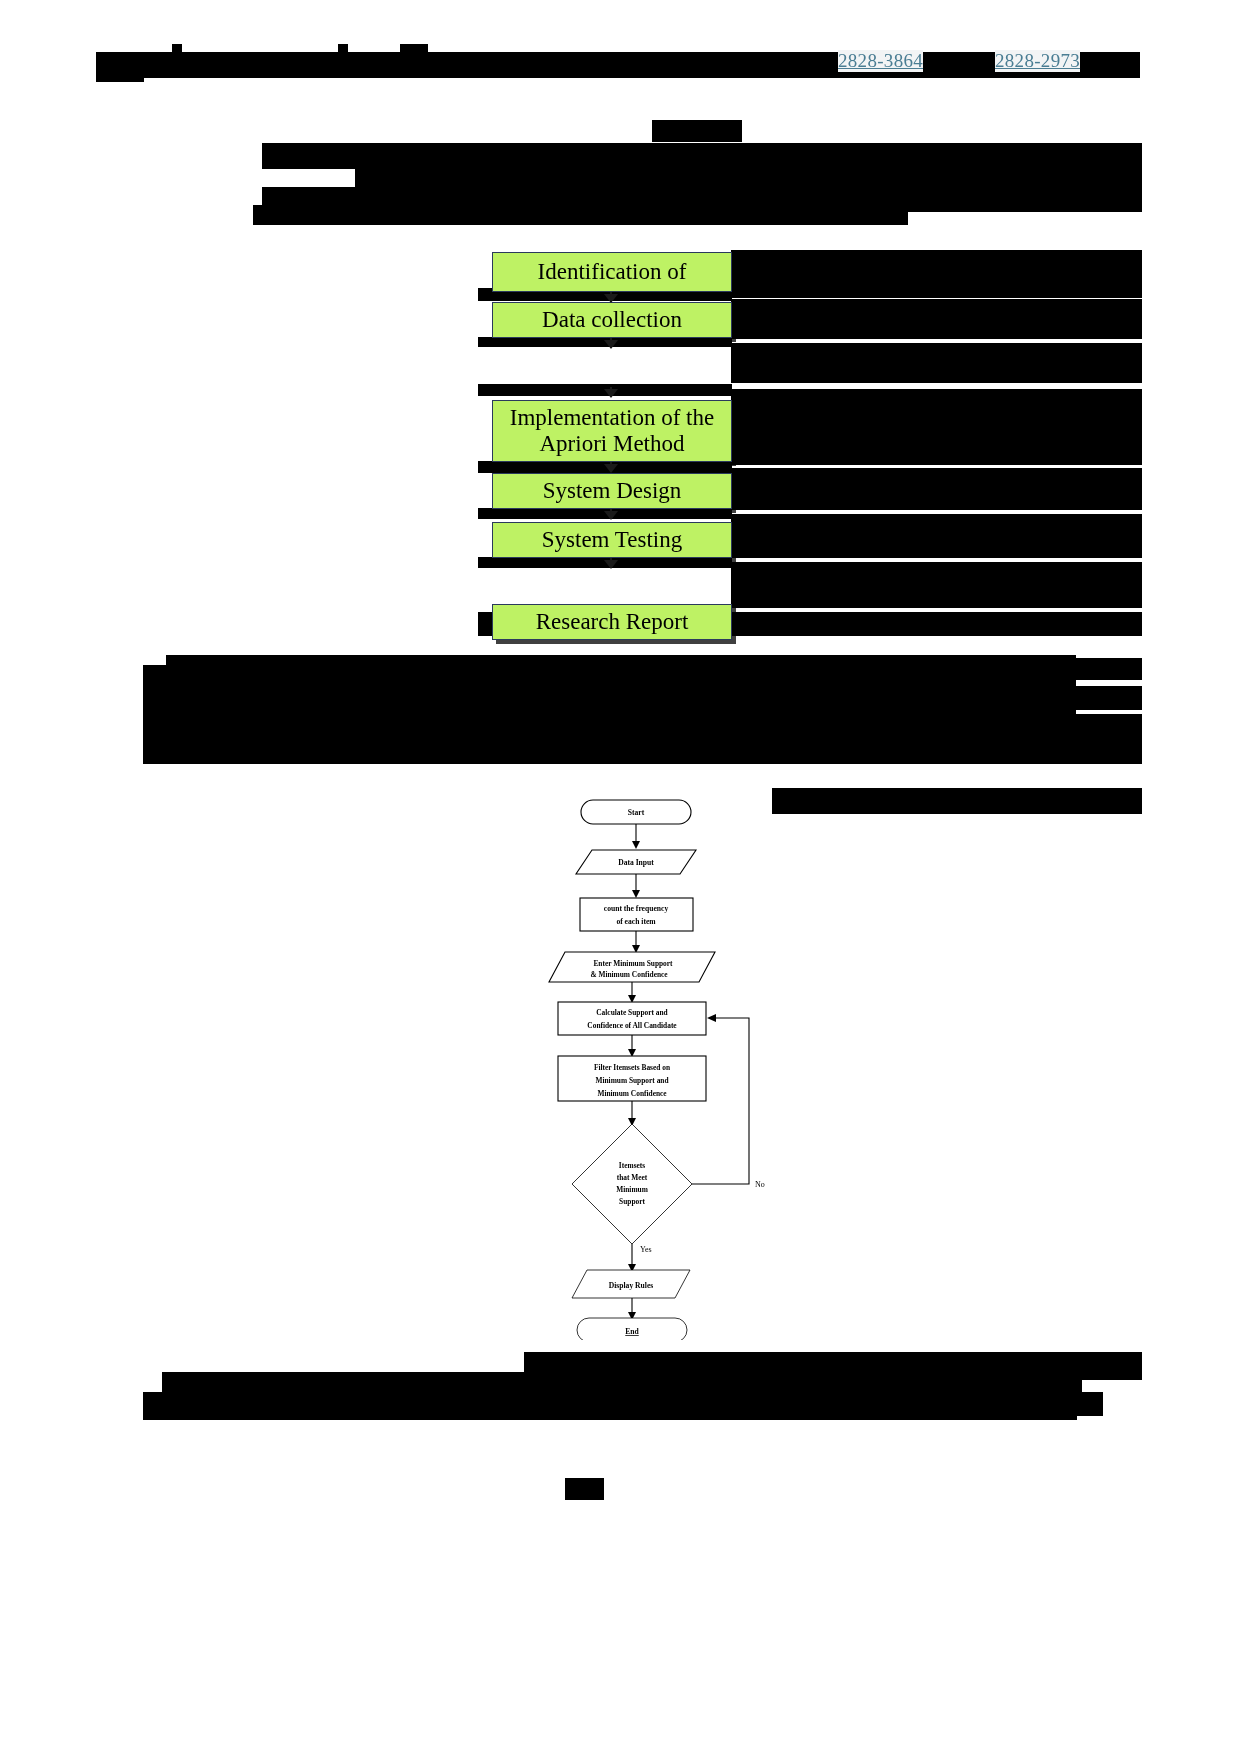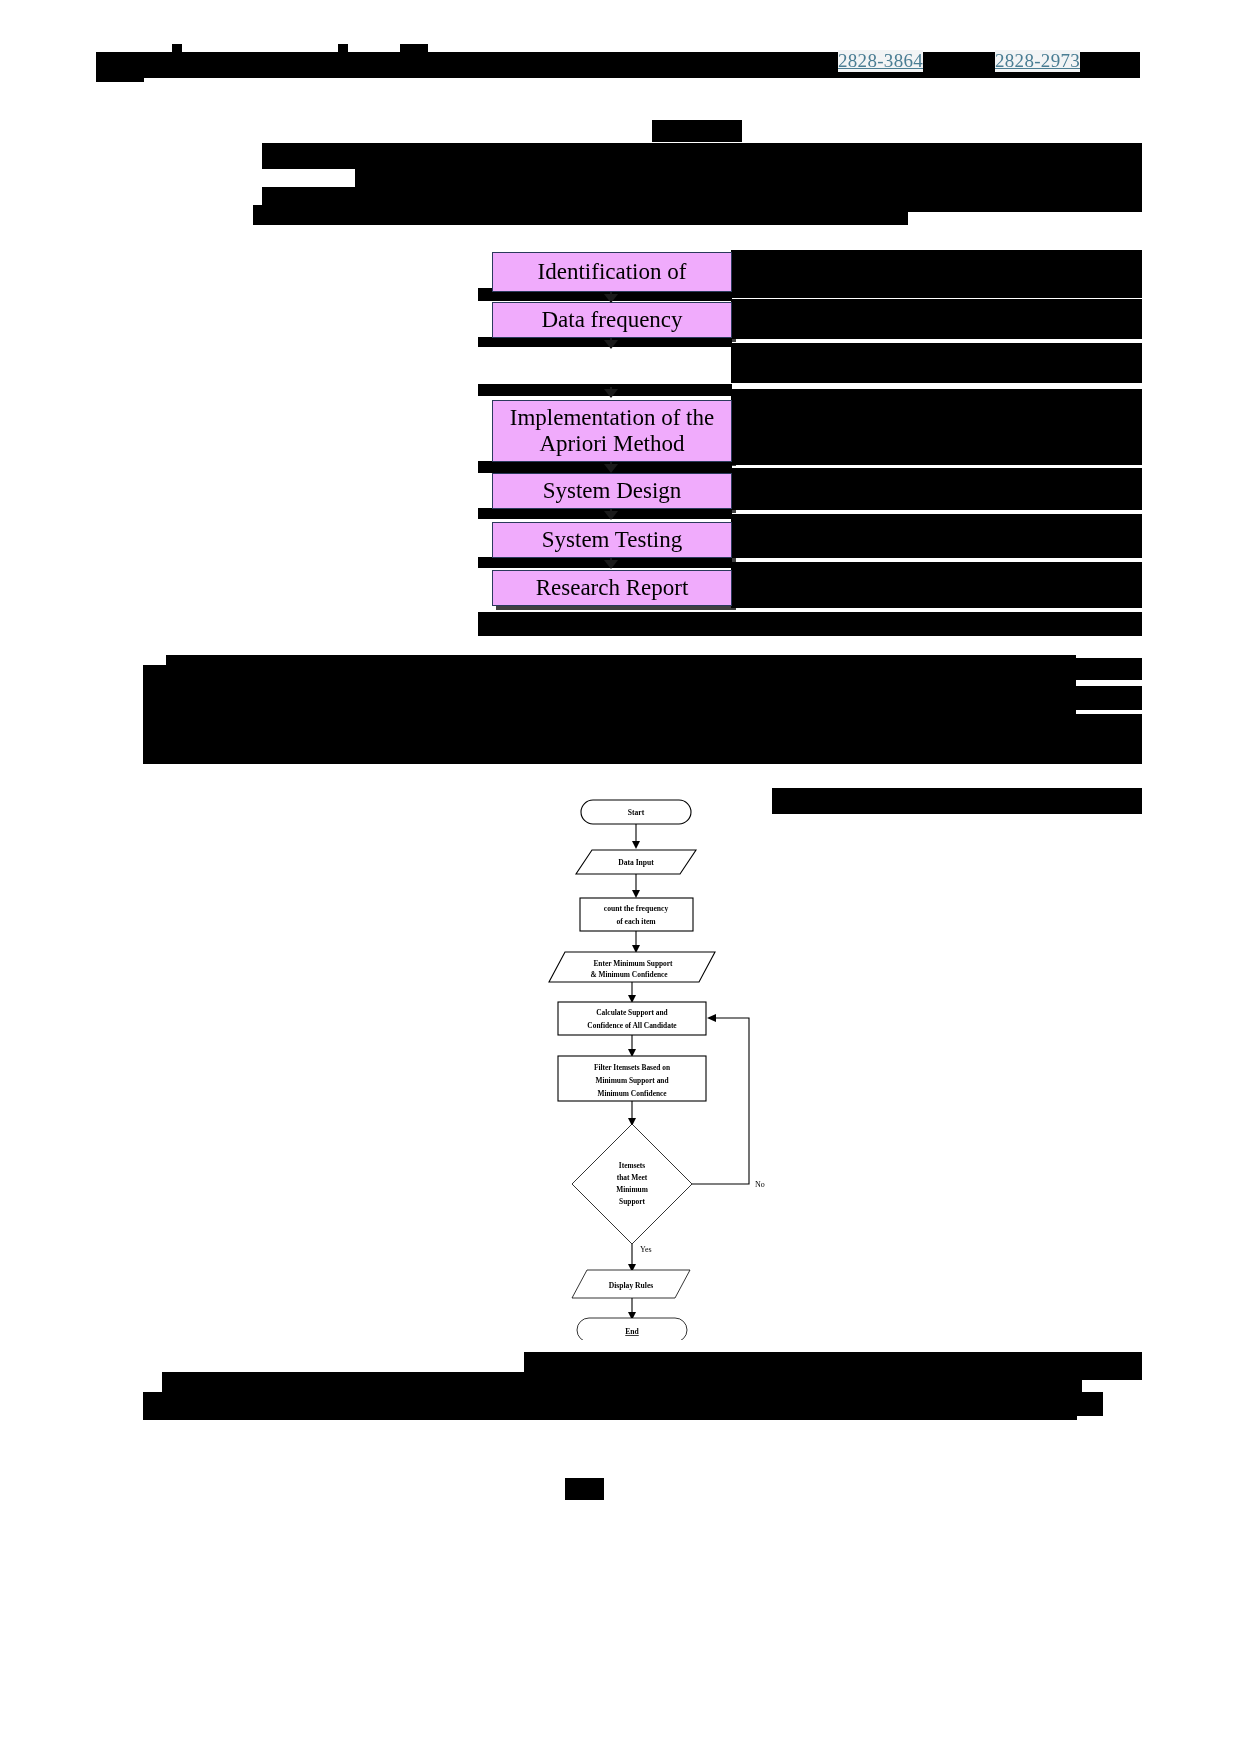--- a/index.html
+++ b/index.html
@@ -35,21 +35,21 @@
     letter-spacing: .3px;
     white-space: nowrap;
     z-index: 6;
     background: #f2f4f5;
   }
 
   
   .stack-box {
     position: absolute;
     box-sizing: border-box;
-    background: #f0abfc;
+    background: #bef264;
     border: 1.5px solid #2b3a5c;
     box-shadow: 4px 4px 0 0 rgba(0,0,0,0.75);
     display: flex;
     align-items: center;
     justify-content: center;
     text-align: center;
     font-size: 23px;
     line-height: 1.12;
     color: #000;
     z-index: 4;
@@ -137,21 +137,21 @@
   <div class="redact" style="left:446px; top:557px; width:254px; height:11px;"></div>
   <div class="redact" style="left:446px; top:612px; width:664px; height:24px;"></div>
 
   <div class="stack-box" style="left:460px; top:252px; width:240px; height:40px;">
     <span>Identification of</span>
   </div>
   <div class="stack-arrow-line" style="left:578px; top:292px; height:10px;"></div>
   <div class="stack-arrow" style="left:572px; top:294px;"></div>
 
   <div class="stack-box" style="left:460px; top:302px; width:240px; height:36px;">
-    <span>Data frequency</span>
+    <span>Data collection</span>
   </div>
   <div class="stack-arrow-line" style="left:578px; top:338px; height:10px;"></div>
   <div class="stack-arrow" style="left:572px; top:340px;"></div>
 
   <div class="stack-arrow-line" style="left:578px; top:387px; height:10px;"></div>
   <div class="stack-arrow" style="left:572px; top:389px;"></div>
 
   <div class="stack-box" style="left:460px; top:400px; width:240px; height:62px; flex-direction:column;">
     <span style="display:block; padding:0 10px;">Implementation of the Apriori Method</span>
   </div>
@@ -163,21 +163,21 @@
   </div>
   <div class="stack-arrow-line" style="left:578px; top:509px; height:10px;"></div>
   <div class="stack-arrow" style="left:572px; top:511px;"></div>
 
   <div class="stack-box" style="left:460px; top:522px; width:240px; height:36px;">
     <span>System Testing</span>
   </div>
   <div class="stack-arrow-line" style="left:578px; top:558px; height:10px;"></div>
   <div class="stack-arrow" style="left:572px; top:560px;"></div>
 
-  <div class="stack-box" style="left:460px; top:570px; width:240px; height:36px;text-align:center;">
+  <div class="stack-box" style="left:460px; top:604px; width:240px; height:36px;text-align:center;">
     <span>Research Report</span>
   </div>
 
   <div class="redact" style="left:134px; top:655px; width:910px; height:30px;"></div>
   <div class="redact" style="left:111px; top:665px; width:933px; height:90px;"></div>
   <div class="redact" style="left:111px; top:728px; width:999px; height:36px;"></div>
   <div class="redact" style="left:1044px; top:658px; width:66px; height:22px;"></div>
   <div class="redact" style="left:1044px; top:686px; width:66px; height:24px;"></div>
   <div class="redact" style="left:1044px; top:714px; width:66px; height:20px;"></div>
 

